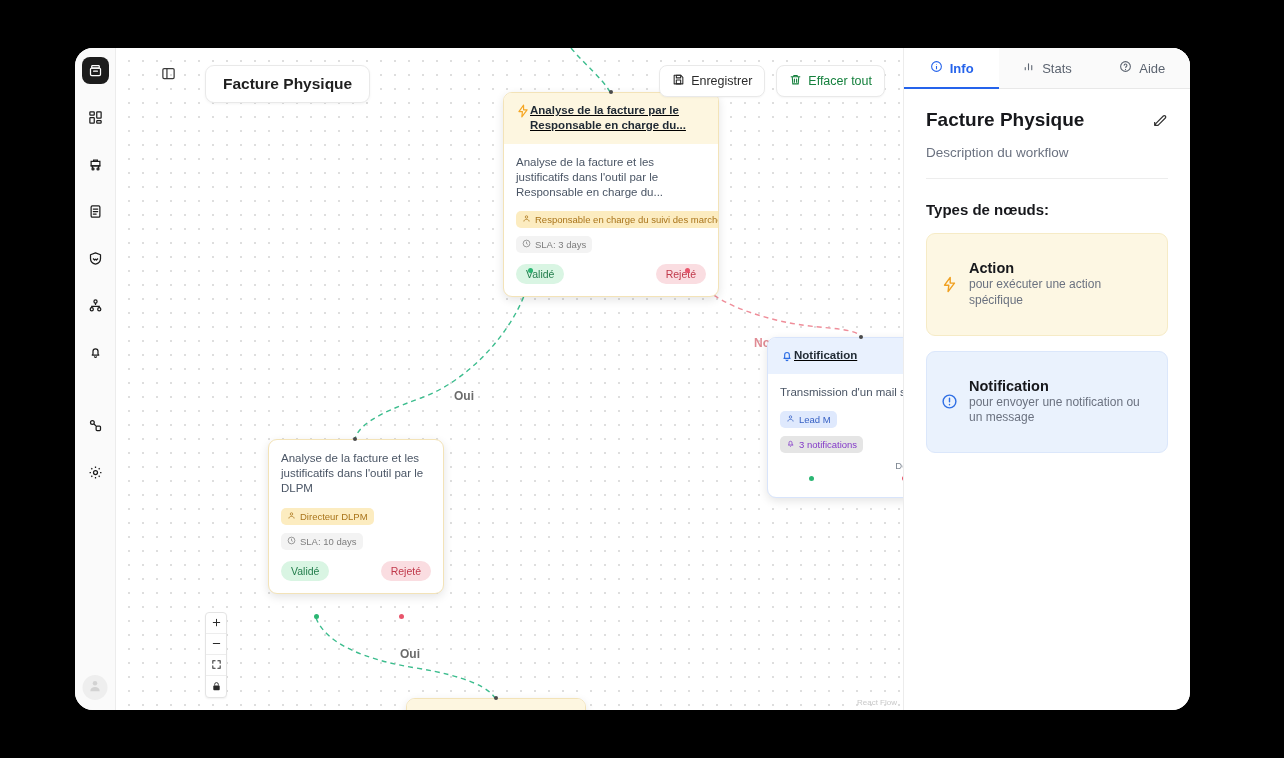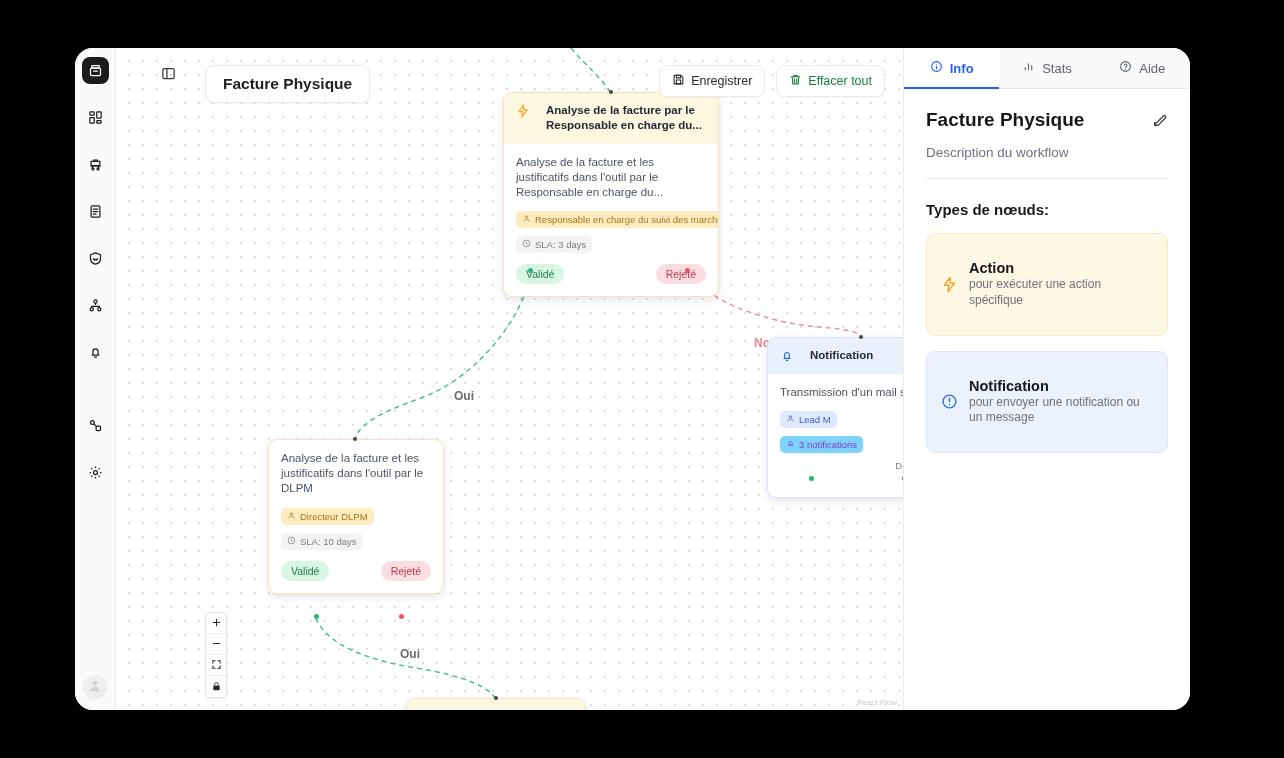--- a/index.html
+++ b/index.html
@@ -115,22 +115,23 @@
     background: #fff;
     border-radius: 9px;
     overflow: hidden;
     box-shadow: 0 3px 10px rgba(0,0,0,.11);
     z-index: 20;
   }
   .node.action { border: 1px solid #f3e3b8; }
   .node.notification { border: 1px solid #d8e4fb; }
 
   .node-head {
-    display: flex; align-items: flex-start; gap: 16px;
+    display: flex; align-items: flex-start; gap: 0;
     padding: 10px 12px 11px 12px;
+    text-decoration: underline;
   }
   .node.action .node-head { background: #fdf6e0; }
   .node.notification .node-head { background: #e9f1fe; }
   .node-head-icon { flex: 0 0 auto; margin-top: 1px; }
   .node.action .node-head-icon { color: #f5a623; }
   .node.notification .node-head-icon { color: #2f6fe4; }
   .node-head-icon svg { width: 14px; height: 14px; display: block; }
   .node-title {
     font-size: 11.5px; font-weight: bold; color: #1f2933;
     line-height: 1.3;
@@ -147,21 +148,21 @@
     border-radius: 5px;
     font-size: 9.5px;
     padding: 3px 6px;
     margin-bottom: 6px;
     white-space: nowrap;
   }
   .chip svg { width: 9px; height: 9px; }
   .chip.role-amber { background: #fcecc0; color: #a9741a; }
   .chip.role-blue { background: #dfe9fd; color: #3761c4; }
   .chip.sla { background: #f3f3f3; color: #7d7d7d; }
-  .chip.notif { background: #7dd3fc; color: #8339c8; }
+  .chip.notif { background: #e5e5e5; color: #8339c8; }
 
   .node-footer {
     display: flex; justify-content: space-between; align-items: center;
     margin-top: 5px;
   }
   .pill {
     font-size: 10.5px; border-radius: 11px; padding: 4px 10px;
   }
   .pill.ok { background: #d9f5e3; color: #237d4c; }
   .pill.ko { background: #fadde1; color: #c0394b; }

